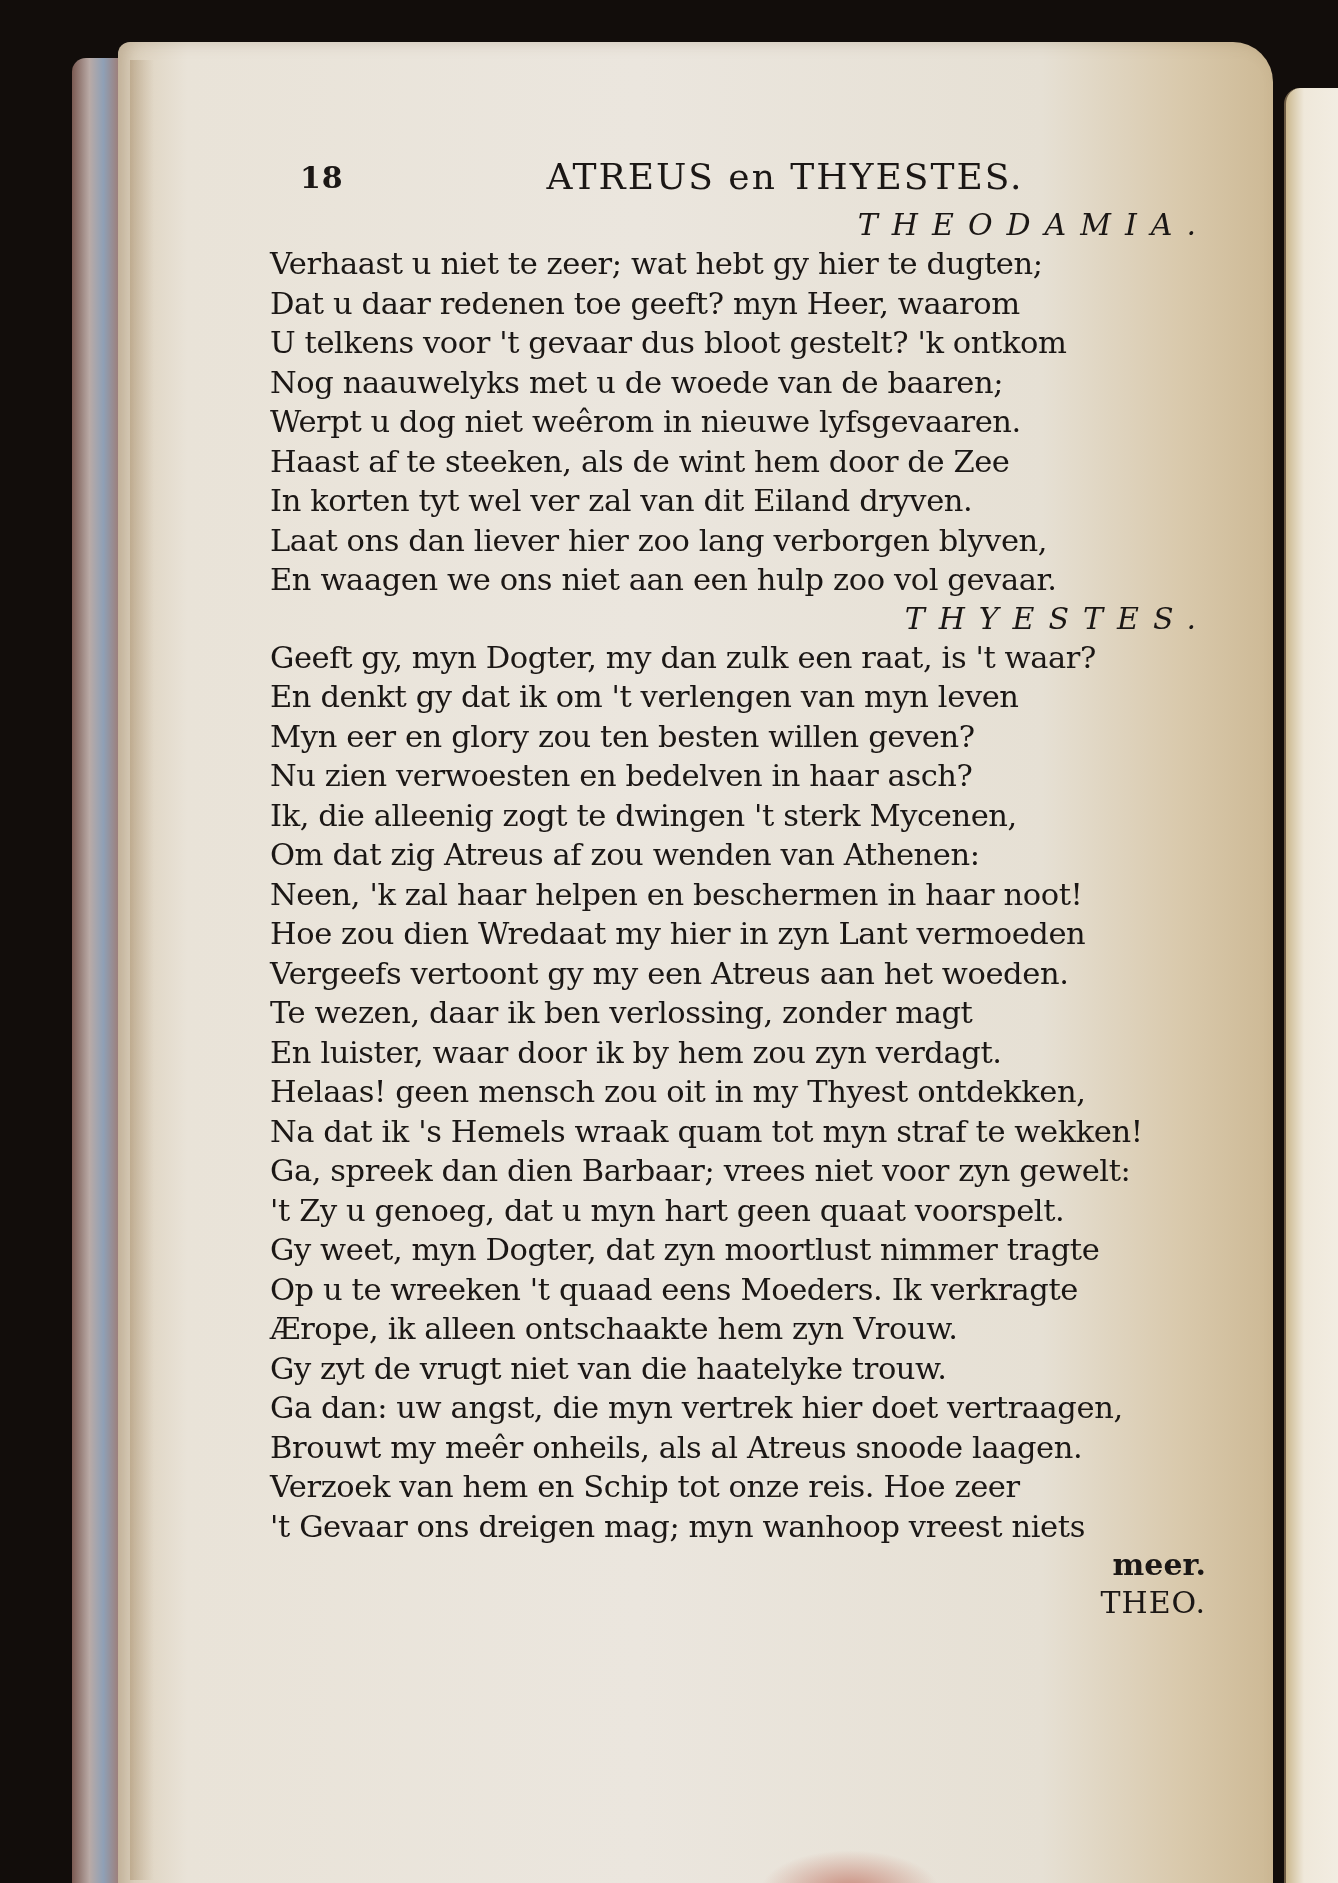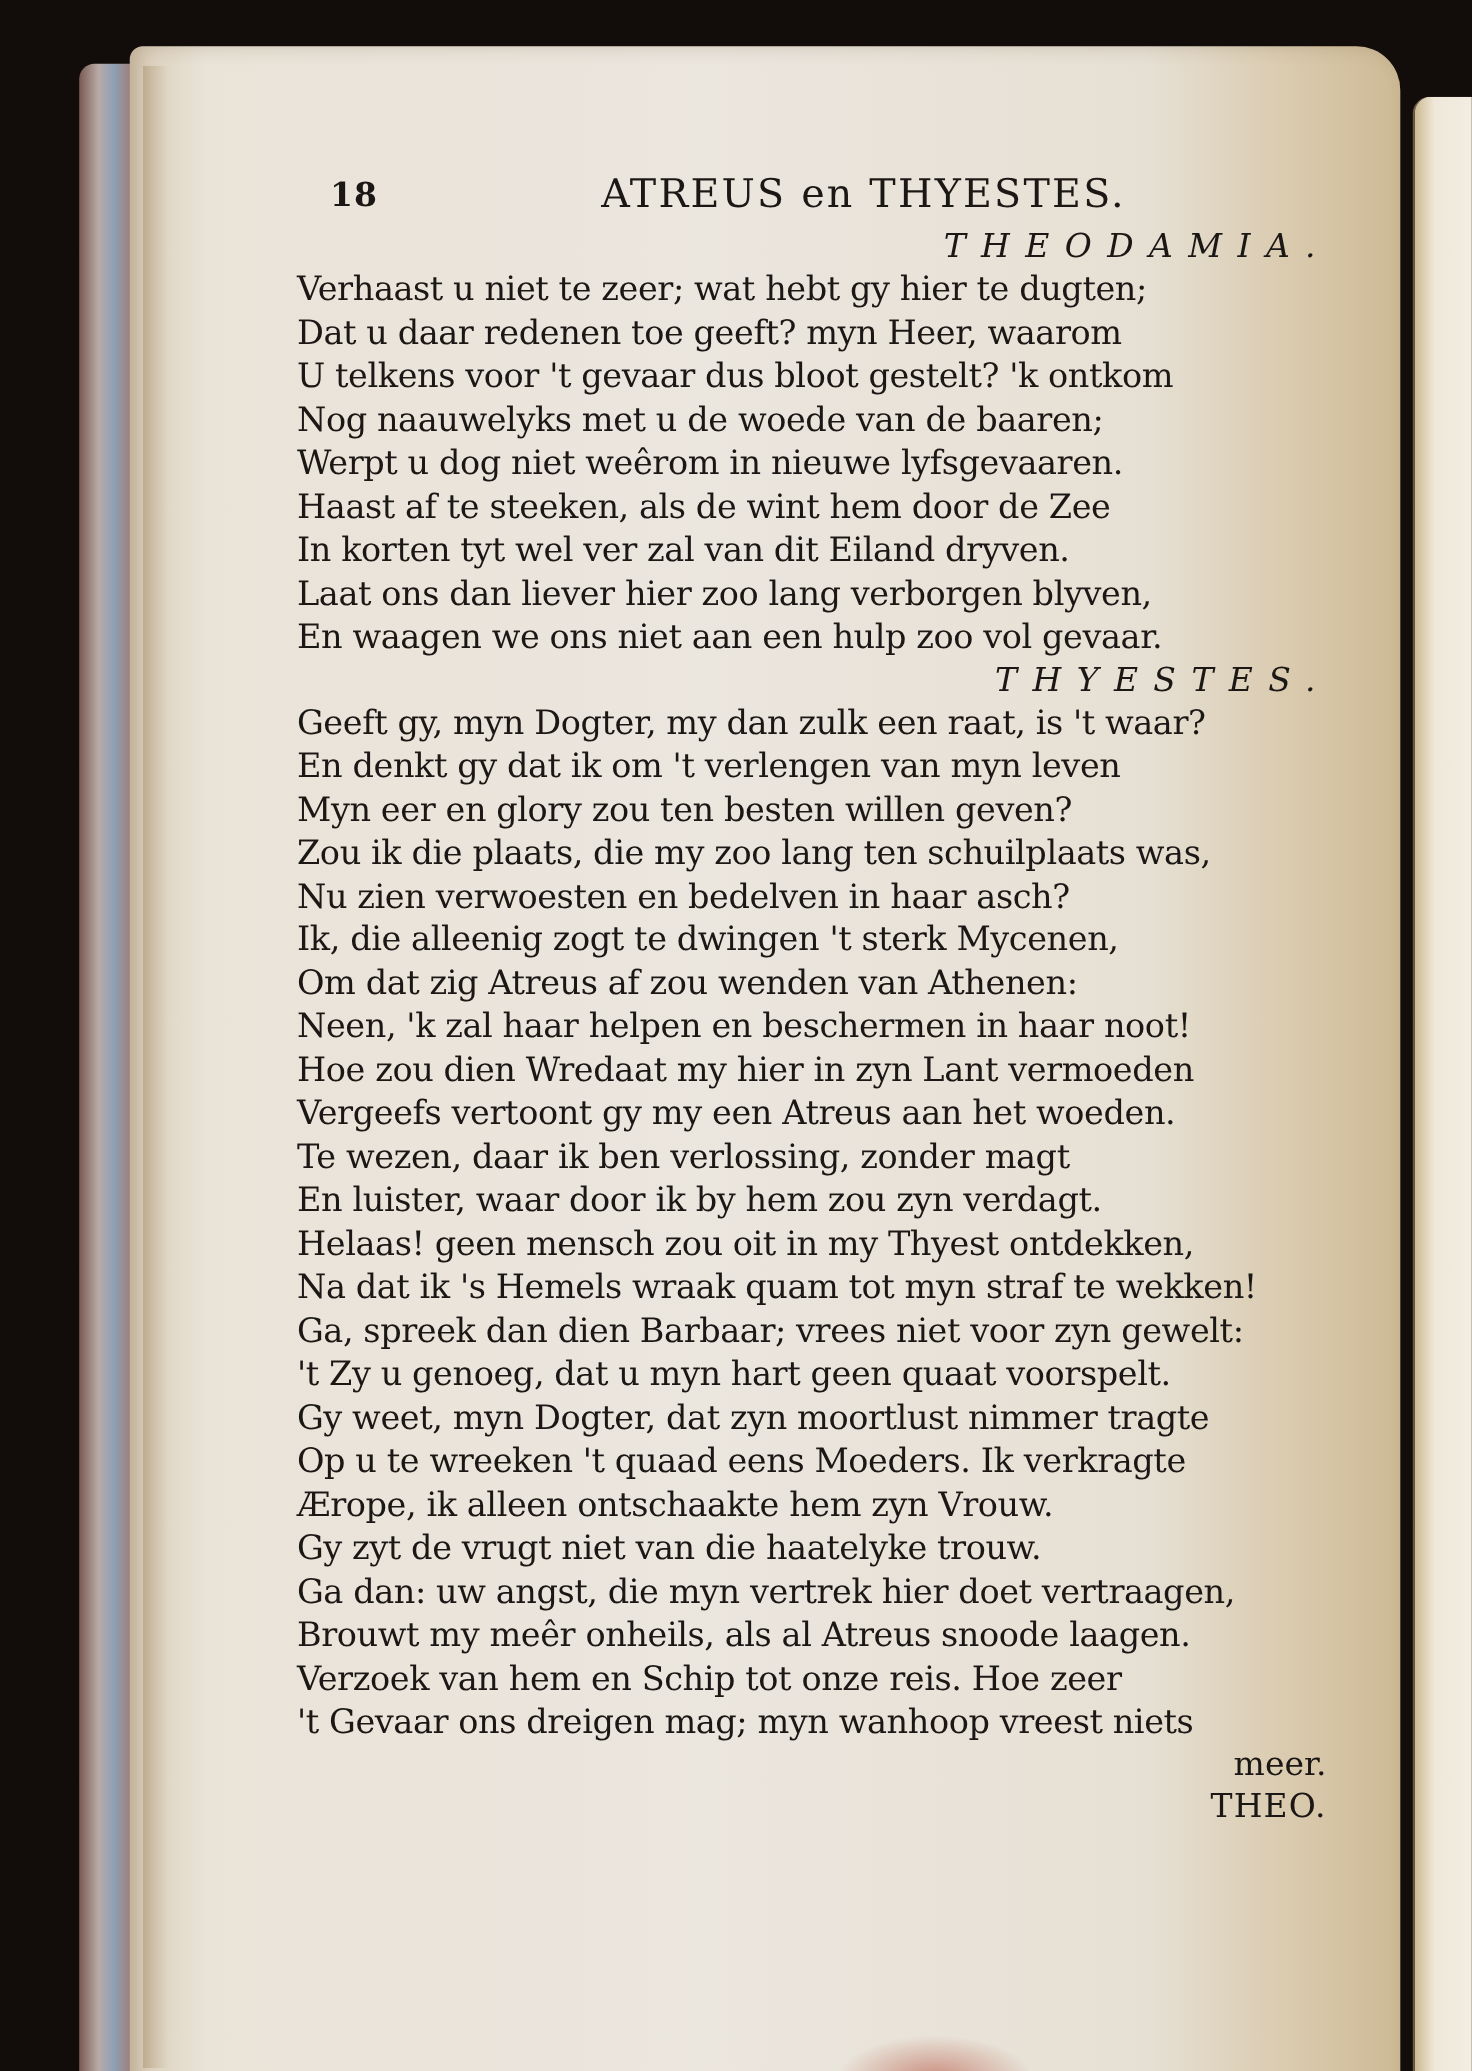--- a/index.html
+++ b/index.html
@@ -50,20 +50,21 @@
       line-height: 38px; height: 38px; font-variant: small-caps; font-style: italic;
     }
     .verse {
       font-size: 30.5px; line-height: 39.5px; white-space: nowrap;
       letter-spacing: -0.4px;
     }
     .verse-line { display: block; height: 39.5px; }
     .runover {
       text-align: right; font-size: 30px; line-height: 38px;
       padding-right: 4px;
+      font-weight: bold;
     }
     .catchword {
       text-align: right; font-size: 30px; line-height: 38px; font-variant: small-caps;
       letter-spacing: 1px; padding-right: 4px;
     }
     .finger {
       position: absolute; left: 760px; top: 1850px; width: 180px; height: 80px;
       background: radial-gradient(ellipse at center, #c98d7e 0%, rgba(201,141,126,0) 70%);
     }
   </style>
@@ -93,21 +94,20 @@
     <span class="verse-line">In korten tyt wel ver zal van dit Eiland dryven.</span>
     <span class="verse-line">Laat ons dan liever hier zoo lang verborgen blyven,</span>
     <span class="verse-line">En waagen we ons niet aan een hulp zoo vol gevaar.</span>
   </div>
 
   <div class="speaker">THYESTES.</div>
   <div class="verse">
     <span class="verse-line">Geeft gy, myn Dogter, my dan zulk een raat, is 't waar?</span>
     <span class="verse-line">En denkt gy dat ik om 't verlengen van myn leven</span>
     <span class="verse-line">Myn eer en glory zou ten besten willen geven?</span>
-    <span class="verse-line">Zou ik die plaats, die my zoo lang ten schuilplaats was,</span>
     <span class="verse-line">Nu zien verwoesten en bedelven in haar asch?</span>
     <span class="verse-line">Ik, die alleenig zogt te dwingen 't sterk Mycenen,</span>
     <span class="verse-line">Om dat zig Atreus af zou wenden van Athenen:</span>
     <span class="verse-line">Neen, 'k zal haar helpen en beschermen in haar noot!</span>
     <span class="verse-line">Hoe zou dien Wredaat my hier in zyn Lant vermoeden</span>
     <span class="verse-line">Vergeefs vertoont gy my een Atreus aan het woeden.</span>
     <span class="verse-line">Te wezen, daar ik ben verlossing, zonder magt</span>
     <span class="verse-line">En luister, waar door ik by hem zou zyn verdagt.</span>
     <span class="verse-line">Helaas! geen mensch zou oit in my Thyest ontdekken,</span>
     <span class="verse-line">Na dat ik 's Hemels wraak quam tot myn straf te wekken!</span>

